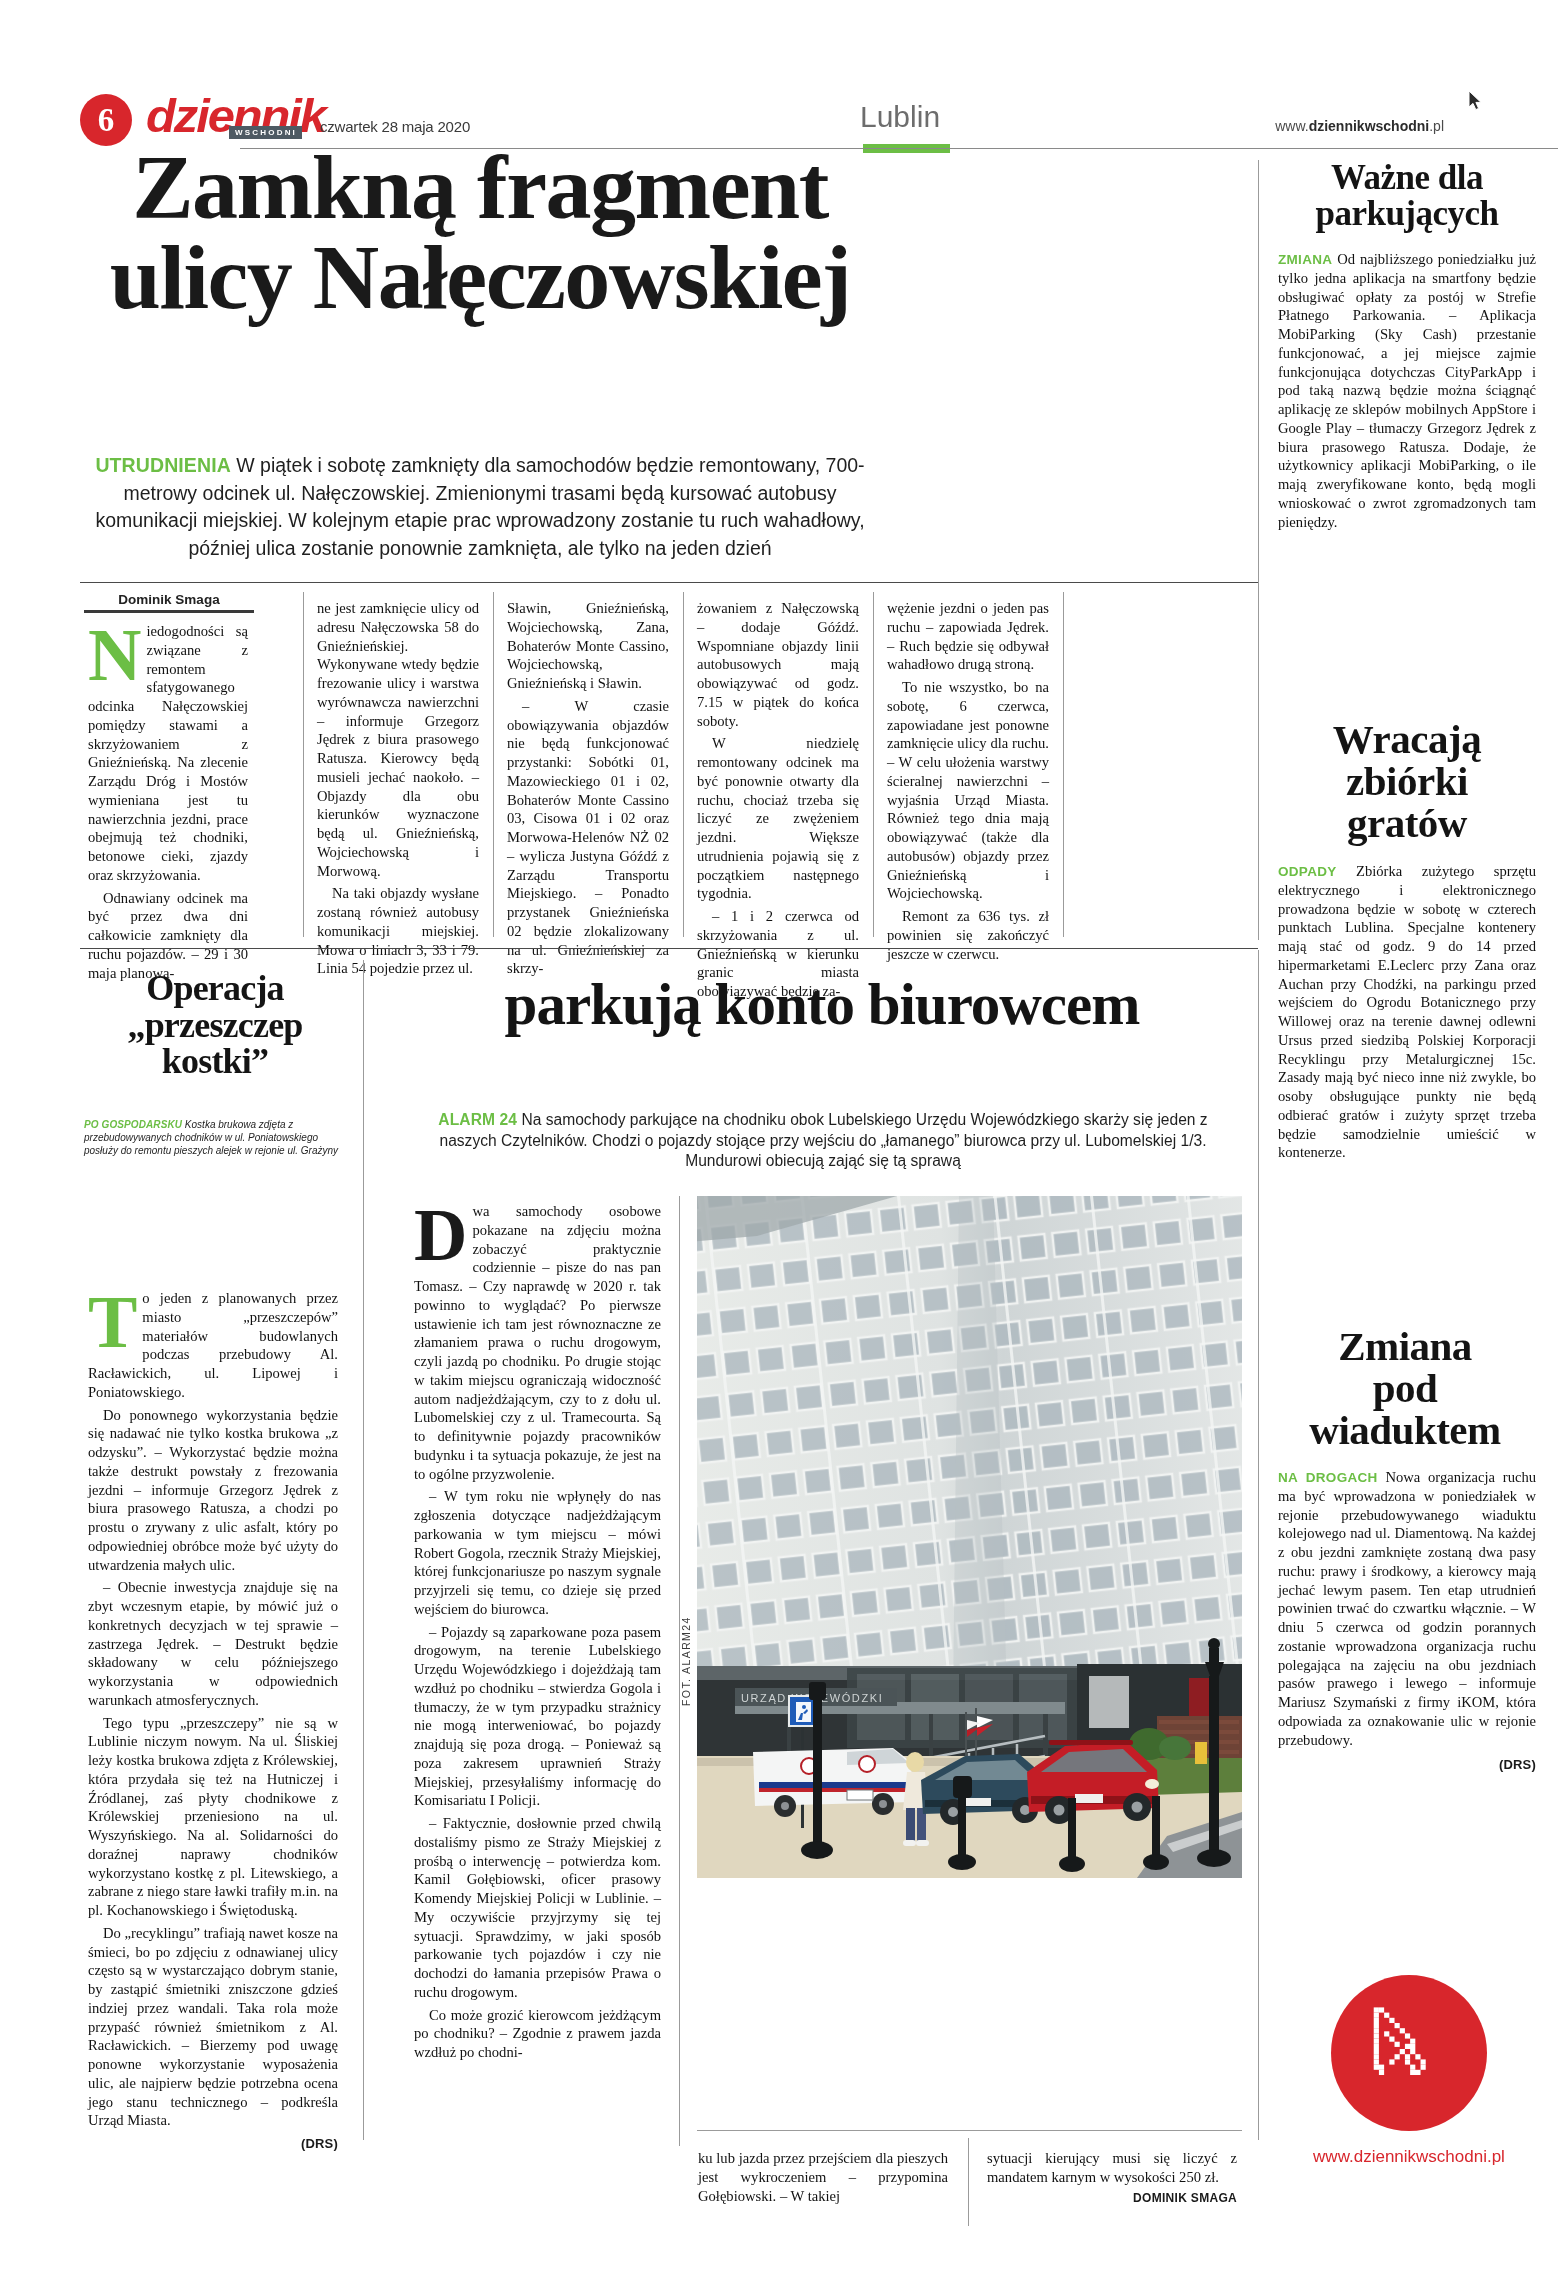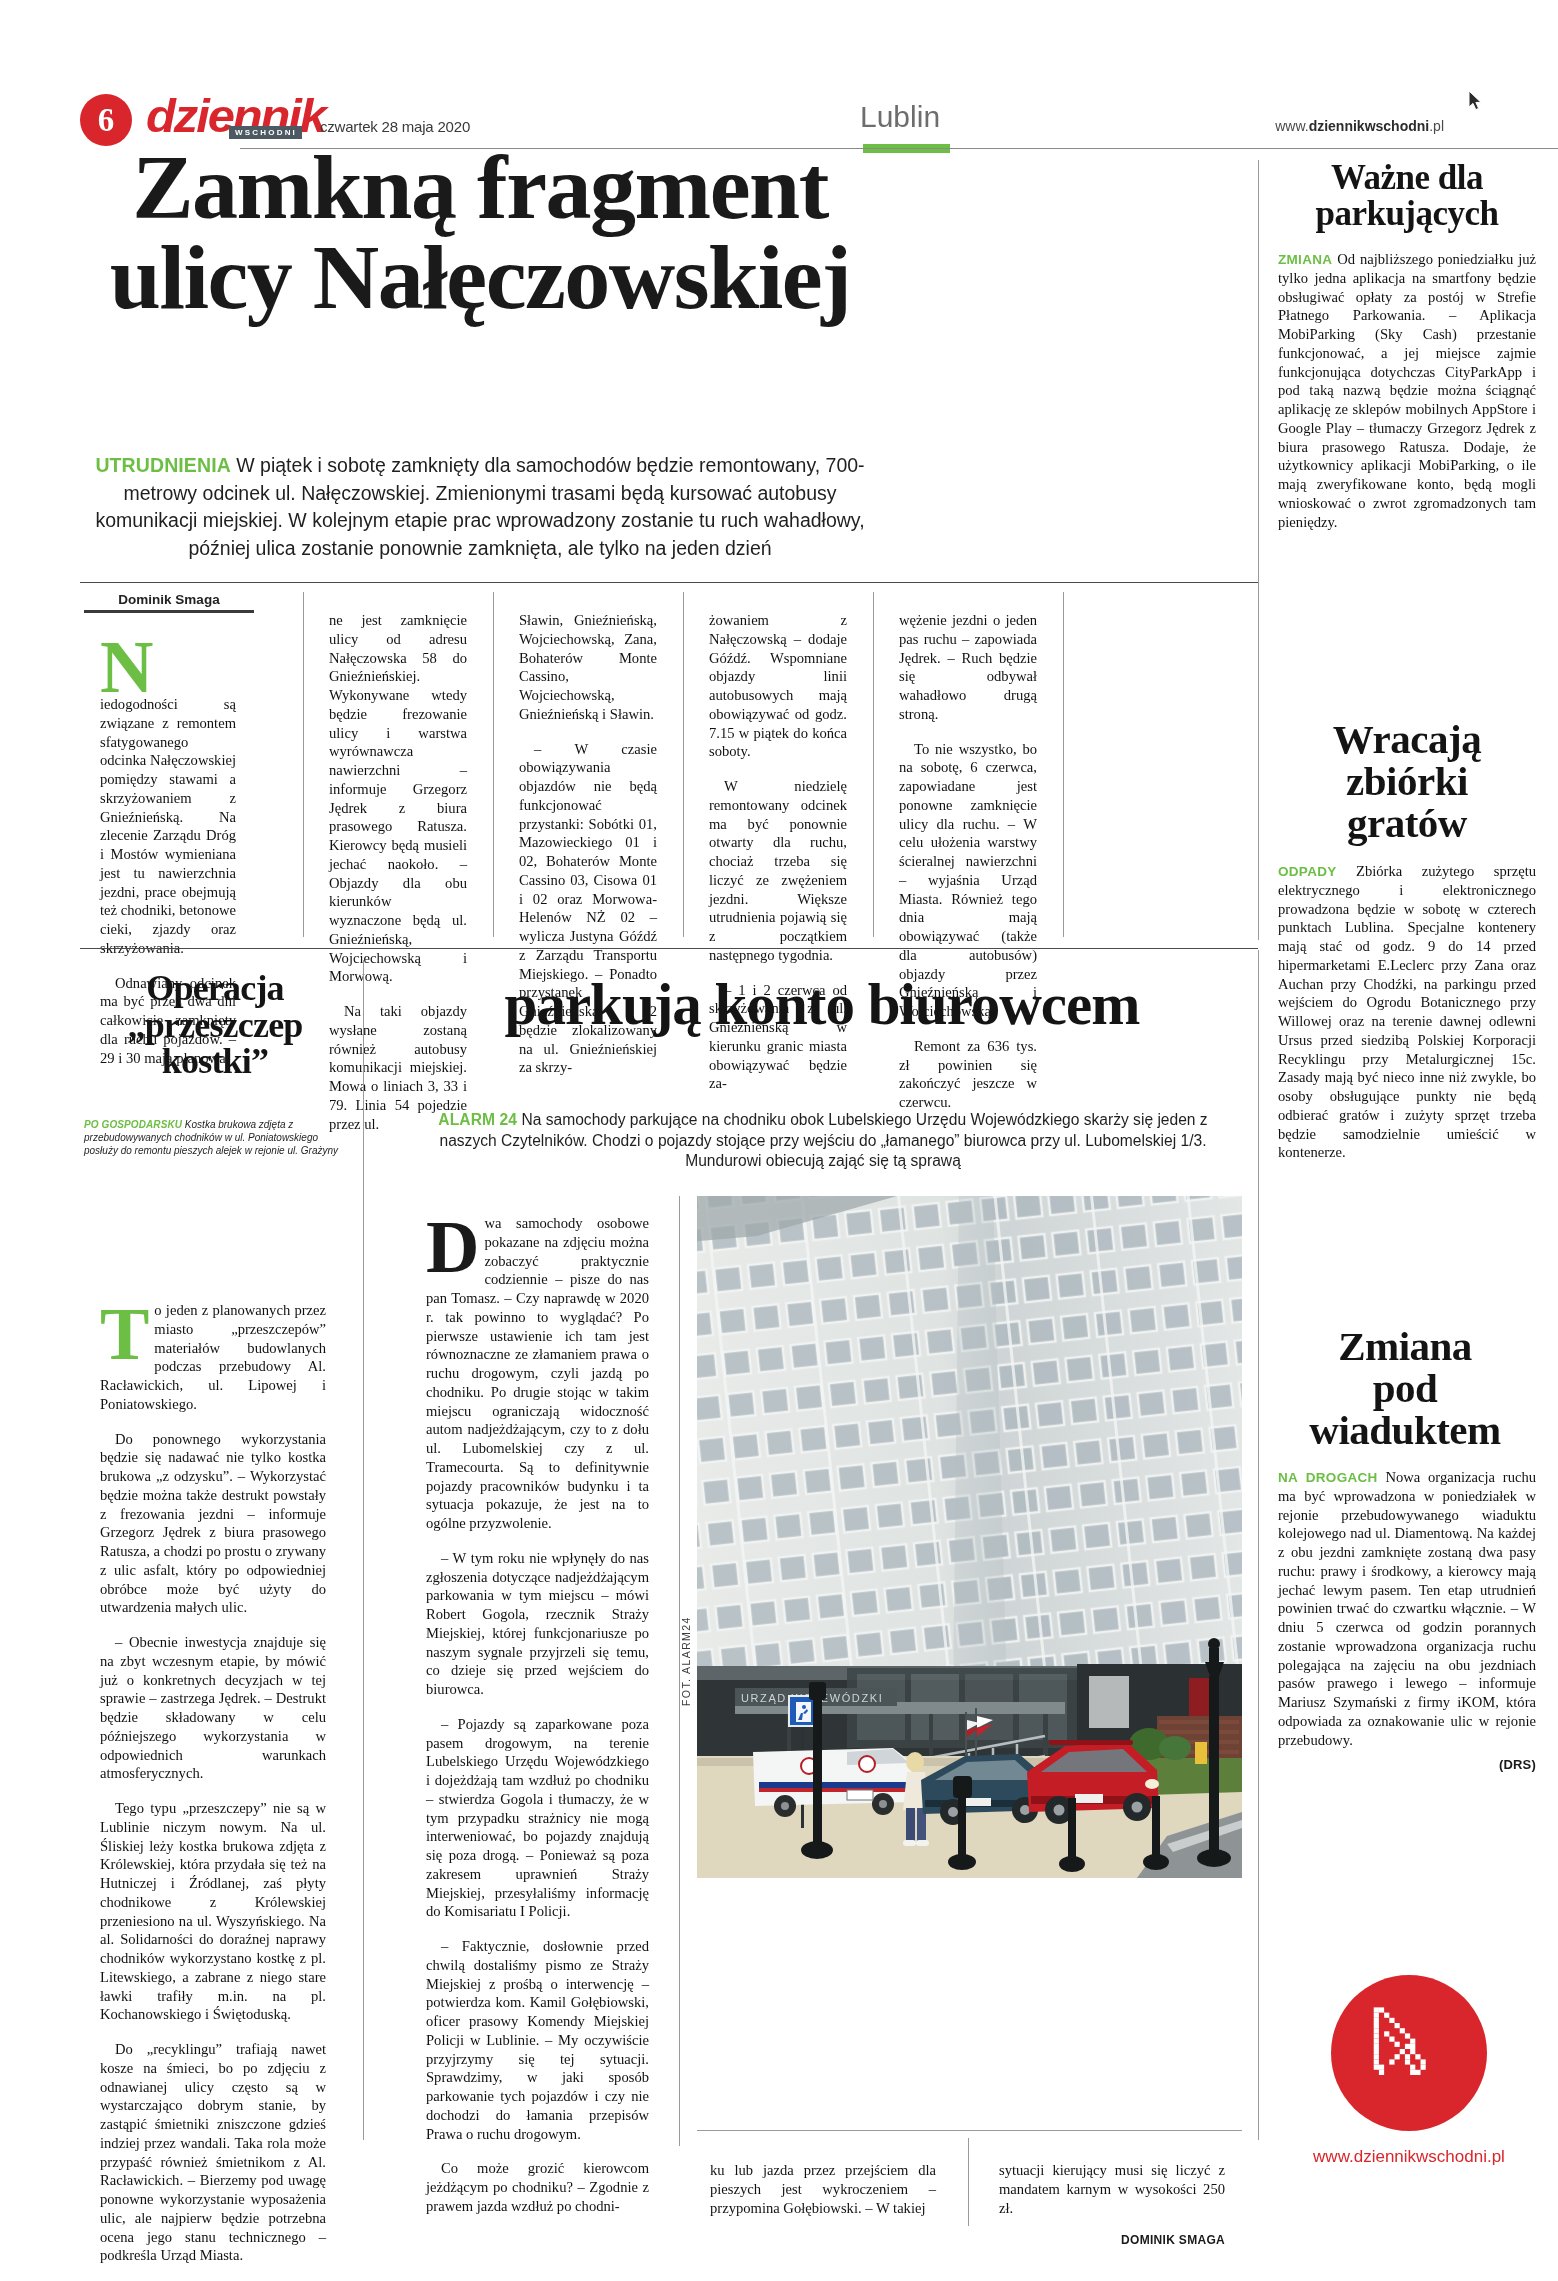--- a/index.html
+++ b/index.html
@@ -107,21 +107,21 @@
   }
 
   .art1col {
     position:absolute;
     font-size:14.6px; line-height:1.285;
     text-align:justify;
     text-justify:inter-word;
     hyphens:none;
     color:#111;
   }
-  .art1col p { margin:16px; text-indent:15px; }
+  .art1col p { margin:4px; text-indent:15px; }
   .art1col p.noind { text-indent:0; }
   .dropcap {
     float:left; font-size:74px; line-height:0.76;
     font-weight:700; color:#6cbe45;
     margin:5px 5px 0 0; font-family:"Liberation Serif", serif;
   }
 
   
   .side-head {
     font-family:"Liberation Serif", serif;

